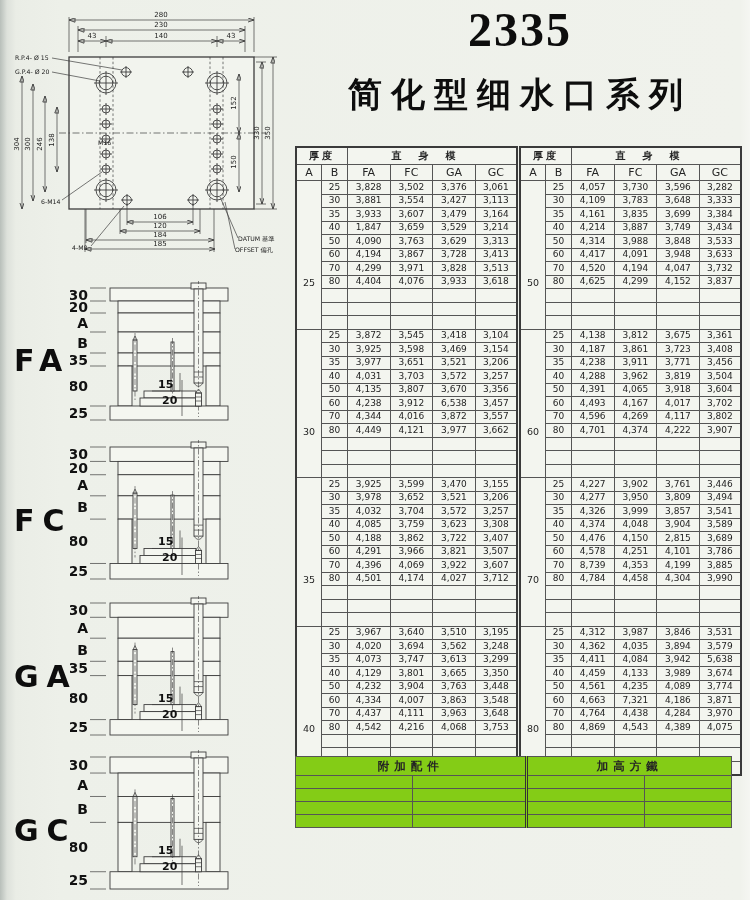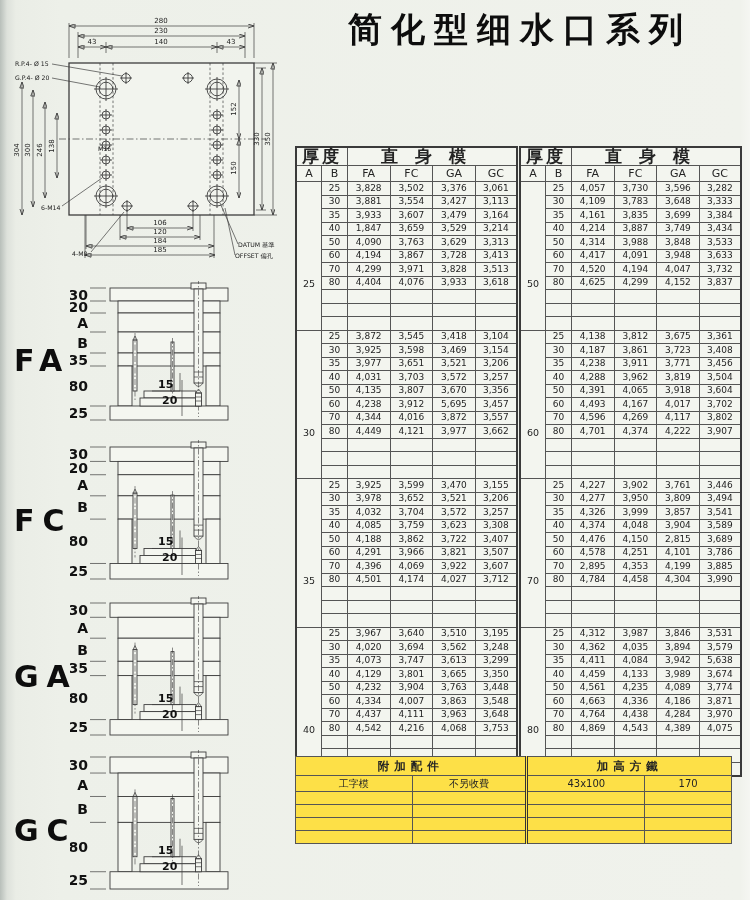--- a/index.html
+++ b/index.html
@@ -4,24 +4,24 @@
 <style>
   html,body{margin:0;padding:0}
   body{width:750px;height:900px;position:relative;overflow:hidden;
        font-family:"DejaVu Sans",sans-serif;color:#1c1c1c;
        background:linear-gradient(90deg,#b8bfba 0px,#dde1db 7px,#eaede6 16px,#edf0e9 60px,#f0f2ec 740px,#f5f6f2 750px);}
   .page{position:absolute;inset:0}
 
   
   .title-block{position:absolute;left:292px;top:6px;width:456px;text-align:center}
   .model{font-family:"Liberation Serif",serif;font-size:48px;font-weight:bold;line-height:1.02;letter-spacing:2px;color:#0d0d0d}
-  .series{font-size:34px;font-weight:bold;letter-spacing:9px;margin-top:1px;white-space:nowrap;color:#0d0d0d}
+  .series{font-size:34px;font-weight:bold;letter-spacing:9px;margin-top:17px;white-space:nowrap;color:#0d0d0d}
 
   
-  .drawing{position:absolute;left:14px;top:10px;width:277px;height:258px}
+  .drawing{position:absolute;left:14px;top:4px;width:277px;height:258px}
   .dw line,.dw rect,.dw circle,.dw path,.dw polyline{stroke:#3d3d3d;fill:none;stroke-width:0.9}
   .dw rect.plate{stroke-width:1.3;fill:#f2f4ee}
   .dw .dash{stroke-dasharray:2.5,2.2;stroke-width:0.7}
   .dw .dashdot{stroke-dasharray:7,2.5,1.5,2.5;stroke-width:0.7}
   .dw .dim{stroke-width:0.7}
   .dw text{fill:#222;font-size:7px;font-family:"DejaVu Sans",sans-serif;stroke:none}
   .dw text.small{font-size:6.2px}
 
   
   .section{position:absolute;left:0;width:292px}
@@ -32,40 +32,41 @@
   .sec-svg .thin{stroke-width:0.7}
   .sec-svg .dd{stroke-dasharray:6,2,1.5,2;stroke-width:0.6}
   .sec-svg text.stk{font-size:14px;font-weight:bold;fill:#111;stroke:none}
   .sec-svg text.idim{font-size:11px;font-weight:bold;fill:#111;stroke:none}
 
   
   .tblwrap{position:absolute;top:146px;width:223px}
   #tbl0{left:295px}  #tbl1{left:519px}
   table.mt{border-collapse:collapse;width:100%;background:#f3f5ef;border:2px solid #3a3a3a}
   .mt td{border:1px solid #555;text-align:center;font-size:9px;height:12.5px;padding:0;color:#242424;line-height:1}
-  .mt tr.h1 td{height:16px;font-size:17px;font-weight:bold;letter-spacing:3px}
+  .mt tr.h1 td{height:16px;font-size:10px;font-weight:bold;letter-spacing:3px}
   .mt tr.h1 td.sp{letter-spacing:17px}
   .mt tr.h2 td{height:15px;font-size:11px}
   .mt td.acell{vertical-align:bottom;font-size:9.5px}
   .mt td.acell span{display:block;margin-bottom:41px}
 
   
   .acc{position:absolute;left:295px;top:756px;width:437px}
-  table.at{border-collapse:collapse;width:100%;background:#fde047;border:1.6px solid #3a3a3a}
+  table.at{border-collapse:collapse;width:100%;background:#84cc16;border:1.6px solid #3a3a3a}
   .at td{border:1px solid #555;text-align:center;font-size:10px;height:12px;padding:0;color:#242424}
   .at tr.ah td{height:18px;font-size:11.5px;font-weight:bold;letter-spacing:5px}
   .at tr.ar td{height:15px}
   .at td.g2{border-left:3px double #333}
 </style>
 </head>
 <body>
 
 <div class="page">
 
   <div class="title-block">
+    <div class="model">2335</div>
     <div class="series">简化型细水口系列</div>
   </div>
 
   <div class="drawing">
     <svg class="dw" width="277" height="258" viewBox="0 0 277 258">
       <defs>
         <marker id="ar" markerWidth="8" markerHeight="6" refX="6.5" refY="2.2" orient="auto" markerUnits="userSpaceOnUse">
           <path d="M0,0 L6.5,2.2 L0,4.4 z" fill="#3d3d3d" stroke="none"></path>
           </marker>
         <marker id="al" markerWidth="8" markerHeight="6" refX="0.5" refY="2.2" orient="auto" markerUnits="userSpaceOnUse">
@@ -513,21 +514,21 @@
             <td>50</td>
             <td>4,135</td>
             <td>3,807</td>
             <td>3,670</td>
             <td>3,356</td>
           </tr>
           <tr>
             <td>60</td>
             <td>4,238</td>
             <td>3,912</td>
-            <td>5,695</td>
+            <td>6,538</td>
             <td>3,457</td>
           </tr>
           <tr>
             <td>70</td>
             <td>4,344</td>
             <td>4,016</td>
             <td>3,872</td>
             <td>3,557</td>
           </tr>
           <tr>
@@ -944,21 +945,21 @@
           </tr>
           <tr>
             <td>60</td>
             <td>4,578</td>
             <td>4,251</td>
             <td>4,101</td>
             <td>3,786</td>
           </tr>
           <tr>
             <td>70</td>
-            <td>2,895</td>
+            <td>8,739</td>
             <td>4,353</td>
             <td>4,199</td>
             <td>3,885</td>
           </tr>
           <tr>
             <td>80</td>
             <td>4,784</td>
             <td>4,458</td>
             <td>4,304</td>
             <td>3,990</td>
@@ -1018,21 +1019,21 @@
           <tr>
             <td>50</td>
             <td>4,561</td>
             <td>4,235</td>
             <td>4,089</td>
             <td>3,774</td>
           </tr>
           <tr>
             <td>60</td>
             <td>4,663</td>
-            <td>4,336</td>
+            <td>7,321</td>
             <td>4,186</td>
             <td>3,871</td>
           </tr>
           <tr>
             <td>70</td>
             <td>4,764</td>
             <td>4,438</td>
             <td>4,284</td>
             <td>3,970</td>
           </tr>
@@ -1074,26 +1075,20 @@
           <col style="width:117px">
           <col style="width:115px">
           <col style="width:118px">
           <col style="width:87px">
         </colgroup>
         <tbody>
           <tr class="ah">
             <td colspan="2">附加配件</td>
             <td colspan="2" class="g2">加高方鐵</td>
           </tr>
-          <tr class="ar">
-            <td>工字模</td>
-            <td>不另收費</td>
-            <td class="g2">43x100</td>
-            <td>170</td>
-          </tr>
           <tr>
             <td></td>
             <td></td>
             <td class="g2"></td>
             <td></td>
           </tr>
           <tr>
             <td></td>
             <td></td>
             <td class="g2"></td>

